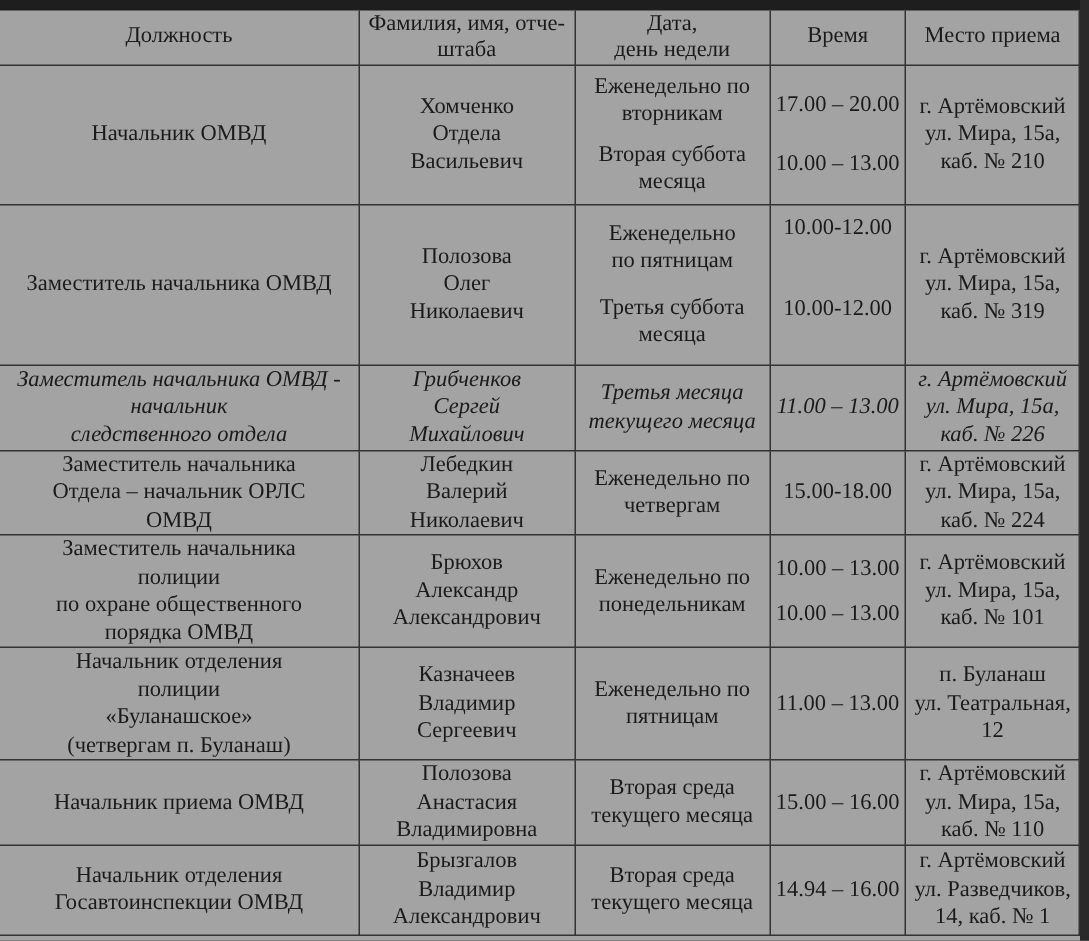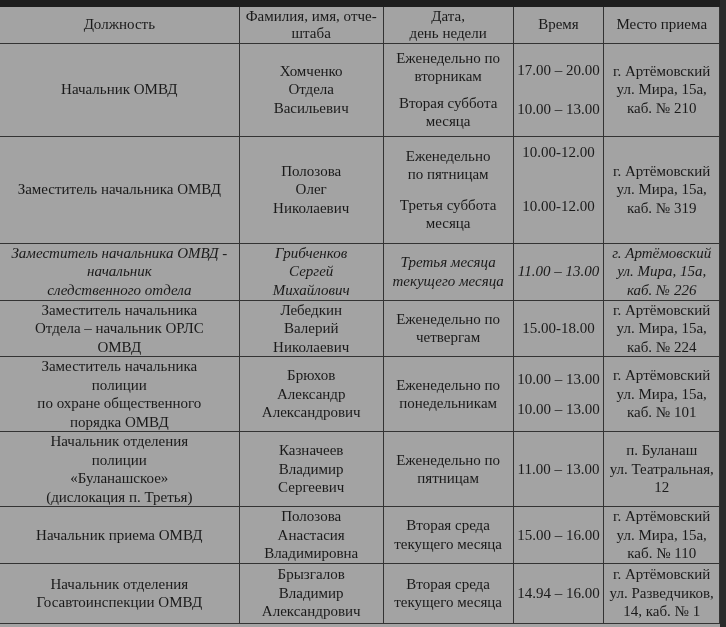--- a/index.html
+++ b/index.html
@@ -228,21 +228,21 @@
           <span class="line">ул. Мира, 15а,</span>
           <span class="line">каб. № 101</span>
         </td>
       </tr>
 
       <tr class="h-r6">
         <td>
           <span class="line">Начальник отделения</span>
           <span class="line">полиции</span>
           <span class="line">«Буланашское»</span>
-          <span class="line">(дислокация п. Третья)</span>
+          <span class="line">(четвергам п. Буланаш)</span>
         </td>
         <td>
           <span class="line">Казначеев</span>
           <span class="line">Владимир</span>
           <span class="line">Сергеевич</span>
         </td>
         <td>
           <span class="line">Еженедельно по</span>
           <span class="line">пятницам</span>
         </td>

